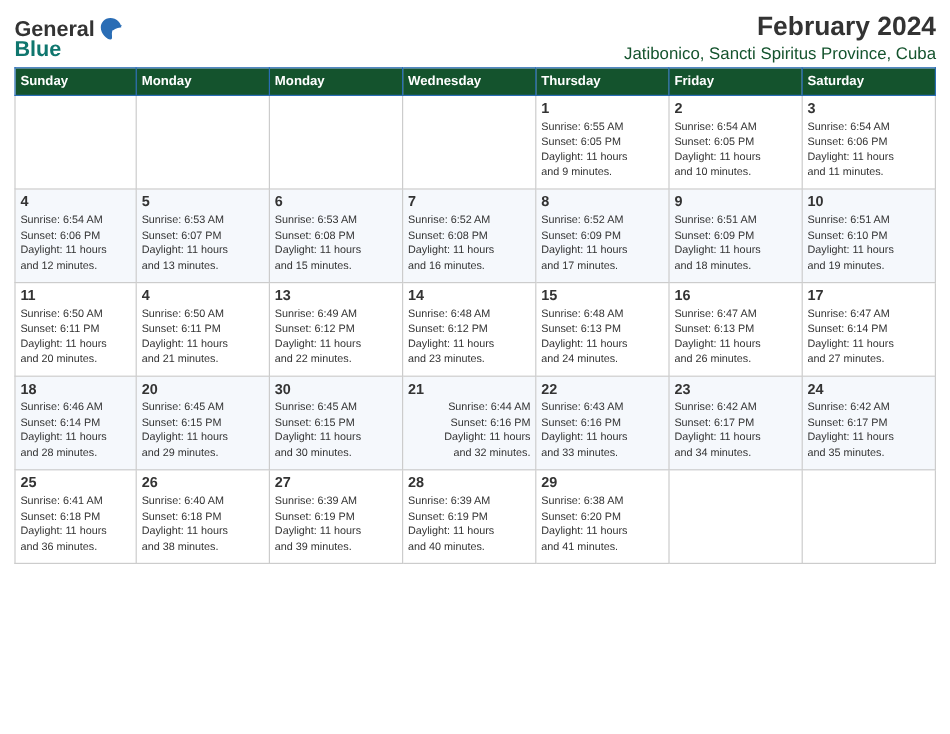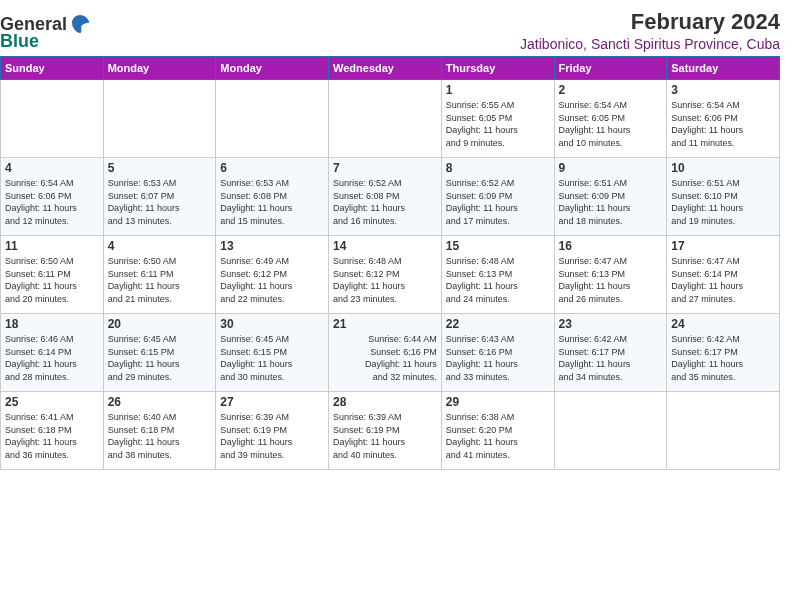--- a/index.html
+++ b/index.html
@@ -5,21 +5,21 @@
     * { margin: 0; padding: 0; box-sizing: border-box; }
     body {
       font-family: Arial, sans-serif;
       background: #fff;
       width: 792px;
       height: 612px;
       overflow: hidden;
     }
     .container {
       width: 792px;
-      padding: 10px 12px 8px 0;
+      padding: 10px 12px 8px 12px;
     }
     .header-row {
       display: flex;
       justify-content: space-between;
       align-items: flex-start;
       margin-bottom: 4px;
     }
     .logo {
       display: flex;
       align-items: center;
@@ -39,31 +39,31 @@
       text-align: right;
     }
     .main-title {
       font-size: 22px;
       font-weight: bold;
       color: #333;
       line-height: 1.1;
     }
     .subtitle {
       font-size: 14px;
-      color: #701a75;
+      color: #14532d;
       margin-top: 2px;
       margin-left: 27px;
     }
     table {
       width: 100%;
       border-collapse: collapse;
       table-layout: fixed;
     }
     th {
-      background-color: #a21caf;
+      background-color: #14532d;
       color: #fff;
       font-size: 11px;
       font-weight: bold;
       padding: 5px 4px;
       text-align: left;
       border: 1px solid #2a6db5;
     }
     td {
       border: 1px solid #ccc;
       vertical-align: top;

